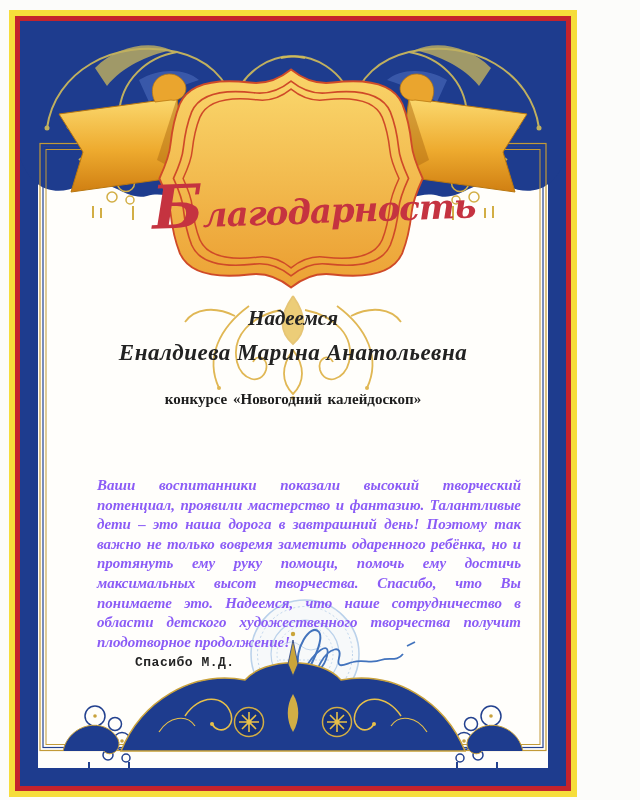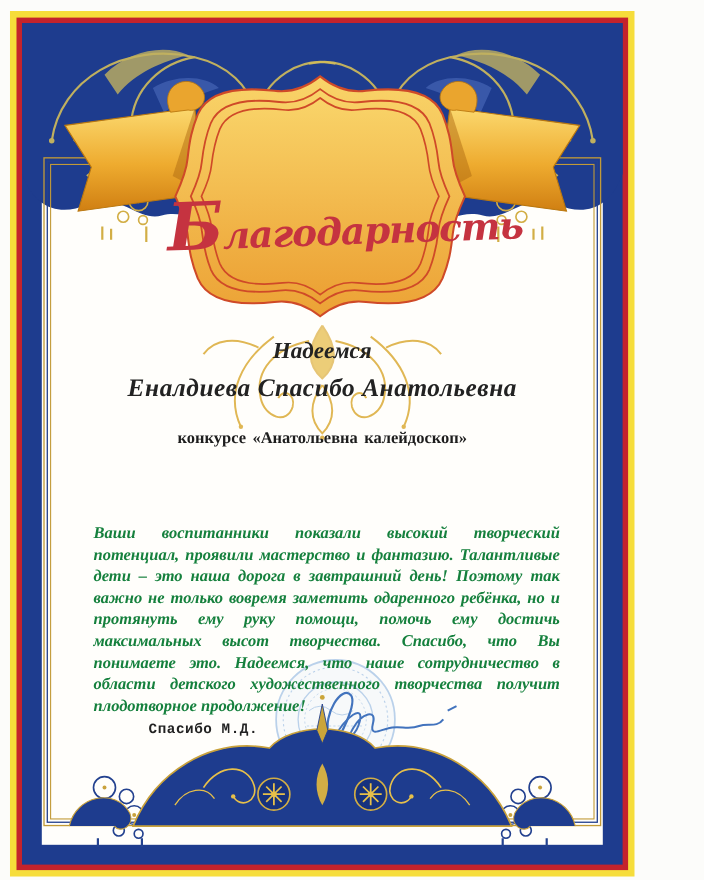--- a/index.html
+++ b/index.html
@@ -6,21 +6,21 @@
   body{width:640px;height:800px;overflow:hidden;background:#fbfbf8;font-family:"Liberation Serif",serif;}
   .scan{position:relative;width:640px;height:800px;background:#fcfcfa;}
   .cert{position:absolute;left:9px;top:10px;width:568px;height:787px;}
   .deco{position:absolute;left:0;top:0;width:568px;height:787px;z-index:1;}
   .txt{position:absolute;z-index:2;color:#1f1f1f;}
   .title{left:143px;top:162px;width:278px;text-align:center;font-family:"DejaVu Serif",serif;font-style:italic;font-weight:bold;font-size:34px;line-height:1.05;color:#c53340;transform:rotate(-2deg);letter-spacing:-1px;}
   .title::first-letter{font-size:60px;}
   .salutation{left:29px;top:296px;width:510px;text-align:center;font-size:21px;font-weight:bold;font-style:italic;color:#222;}
   .recipient{left:29px;top:330px;width:510px;text-align:center;font-size:23px;font-weight:bold;font-style:italic;color:#222;letter-spacing:.5px;}
   .issuer{left:29px;top:374px;width:510px;text-align:center;font-size:15px;font-weight:bold;line-height:30px;color:#1d1d1d;word-spacing:2px;}
-  .body-par{left:76px;top:466px;width:424px;font-size:15px;font-weight:bold;font-style:italic;line-height:19.6px;text-align:justify;color:#15803d;}
+  .body-par{left:88px;top:466px;width:424px;font-size:15px;font-weight:bold;font-style:italic;line-height:19.6px;text-align:justify;color:#8b5cf6;}
   .sig-row{left:29px;top:645px;width:510px;display:flex;justify-content:space-between;padding:0 56px 0 97px;box-sizing:border-box;font-family:"Liberation Mono",monospace;font-size:13px;font-weight:700;letter-spacing:.5px;color:#222;}
 </style>
 </head>
 <body>
 
 <div class="scan">
   <div class="cert">
 
     <svg class="deco" viewBox="0 0 568 787">
       <defs>
@@ -152,23 +152,23 @@
           <path d="M240,702 v20 M230,712 h20 M233,705 l14,14 M247,705 l-14,14" stroke="#e7c04a" stroke-width="1.6"></path>
           <circle cx="240" cy="712" r="2.5" fill="#e7c04a"></circle>
         </g>
         <use href="#rosette" x="88"></use>
         <path d="M284,684 C277,696 277,710 284,722 C291,710 291,696 284,684" fill="#d2ae45"></path>
       </g>
     </svg>
 
     <div class="txt title">Благодарность</div>
     <div class="txt salutation">Надеемся</div>
-    <div class="txt recipient">Еналдиева Спасибо Анатольевна</div>
+    <div class="txt recipient">Еналдиева Марина Анатольевна</div>
     <div class="txt issuer">
-      <div>конкурсе «Анатольевна калейдоскоп»</div>
+      <div>конкурсе «Новогодний калейдоскоп»</div>
     </div>
     <div class="txt body-par">Ваши воспитанники показали высокий творческий потенциал, проявили мастерство и фантазию. Талантливые дети – это наша дорога в завтрашний день! Поэтому так важно не только вовремя заметить одаренного ребёнка, но и протянуть ему руку помощи, помочь ему достичь максимальных высот творчества. Спасибо, что Вы понимаете это. Надеемся, что наше сотрудничество в области детского художественного творчества получит плодотворное продолжение!</div>
     <div class="txt sig-row">
       <span>Спасибо М.Д.</span>
     </div>
 
   </div>
 </div>
 
 </body></html>

